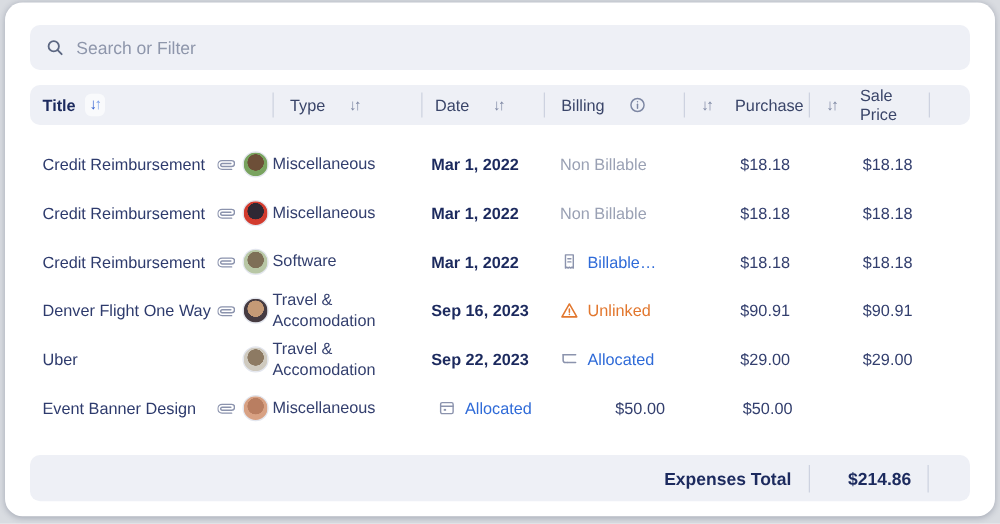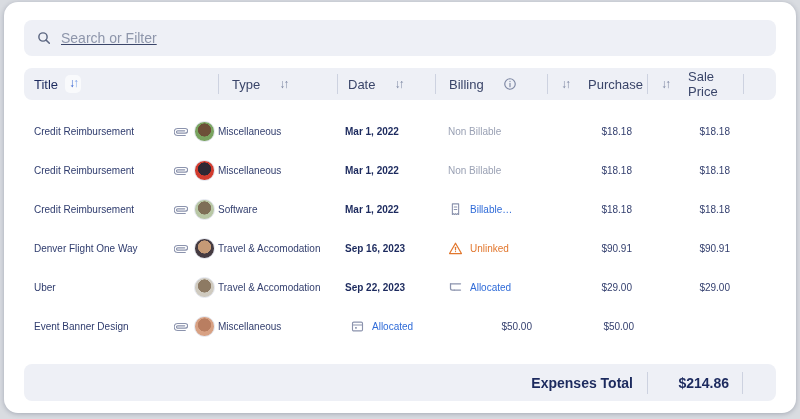--- a/index.html
+++ b/index.html
@@ -25,57 +25,57 @@
     background: #eef0f6;
     border-radius: 8px;
     display: flex;
     align-items: center;
     padding: 0 12px;
     gap: 9px;
   }
   .search-bar input {
     border: none; outline: none; background: transparent;
     font-family: "Liberation Sans", sans-serif;
-    font-size: 14px; color: #3a4569; flex: 1; text-decoration: underline;
+    font-size: 14px; color: #3a4569; flex: 1;
   }
   .search-bar input::placeholder { color: #8e96ab; }
   .sicon { display: inline-flex; align-items: center; }
   
   .grid {
     display: grid;
     grid-template-columns: 146px 22px 26px 119px 98px 112px 100px 96px 33px;
     align-items: center;
   }
   
   .thead {
     margin: 12px 20px 0 20px;
     height: 32px;
     background: #eef0f6;
     border-radius: 8px;
     font-size: 13px;
     color: #3a4569;
   }
   .th { display: flex; align-items: center; height: 20px; gap: 19px; }
   .th.bordered { border-left: 1px solid #cdd2e0; padding-left: 13px; }
-  .th-title { padding-left: 10px; font-weight: normal; color: #1c2a5e; gap: 7px; grid-column: 1 / span 3; }
+  .th-title { padding-left: 10px; font-weight: bold; color: #1c2a5e; gap: 7px; grid-column: 1 / span 3; }
   .th-tail { border-left: 1px solid #cdd2e0; height: 20px; }
   .sortbox {
     background: #f9fafc;
     border-radius: 5px;
     padding: 1px 4px 2px 4px;
     font-size: 12px;
     letter-spacing: -2px;
     line-height: 15px;
   }
   .sortbox .a1 { color: #2f5fd0; }
   .sortbox .a2 { color: #7fa3ea; }
   .sort-gray { font-size: 12px; letter-spacing: -2px; color: #7d87a3; }
   
   .tbody { margin: 12px 20px 0 20px; }
-  .row { height: 39px; font-size: 10px; color: #333f6e; }
+  .row { height: 39px; font-size: 13px; color: #333f6e; }
   .cell-title { padding-left: 10px; color: #2e3b6d; }
   .cell-clip { display: flex; justify-content: center; }
   .cell-avatar { display: flex; justify-content: flex-start; padding-left: 2px; }
   .avatar {
     width: 21px; height: 21px; border-radius: 50%;
     border: 1px solid #e3e6ee;
   }
   .cell-type { line-height: 1.3; padding-right: 6px; }
   .cell-date { font-weight: bold; color: #1c2a5e; padding-left: 8px; }
   .cell-billing { display: flex; align-items: center; gap: 7px; padding-left: 13px; }

